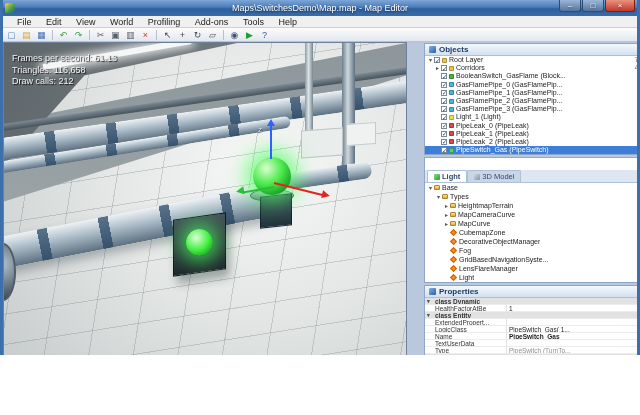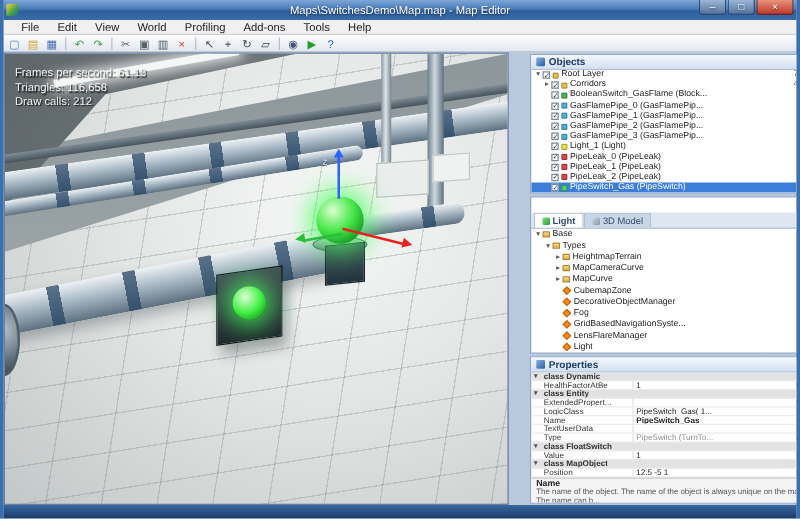--- a/index.html
+++ b/index.html
@@ -1,17 +1,17 @@
 <!DOCTYPE html>
 <html><head>
 <meta charset="utf-8">
 <style>
   * { margin:0; padding:0; box-sizing:border-box; }
   html,body { width:640px; height:415px; font-family:"Liberation Sans", sans-serif; }
-  .window { position:relative; width:640px; height:415px; background:#c8d4e4; overflow:hidden;
+  .window { position:relative; width:640px; height:355px; background:#c8d4e4; overflow:hidden;
             border-left:3px solid #3c70ad; border-right:3px solid #3c70ad; }
 
   
   .titlebar { position:absolute; left:-3px; top:0; width:640px; height:16px;
     background:linear-gradient(180deg,#7ea6d8 0%,#4a7cb8 45%,#2f5f9e 55%,#3a6ca9 100%);
     color:#fff; font-size:9px; line-height:16px; text-align:center;
     text-shadow:0 1px 2px rgba(0,0,0,.6); }
   .app-icon { position:absolute; left:5px; top:3px; width:10px; height:10px;
     background:linear-gradient(135deg,#ffd24a,#3f9e46 60%,#2a5caa); border-radius:2px; }
   .winbtns { position:absolute; right:5px; top:0; display:flex; }

